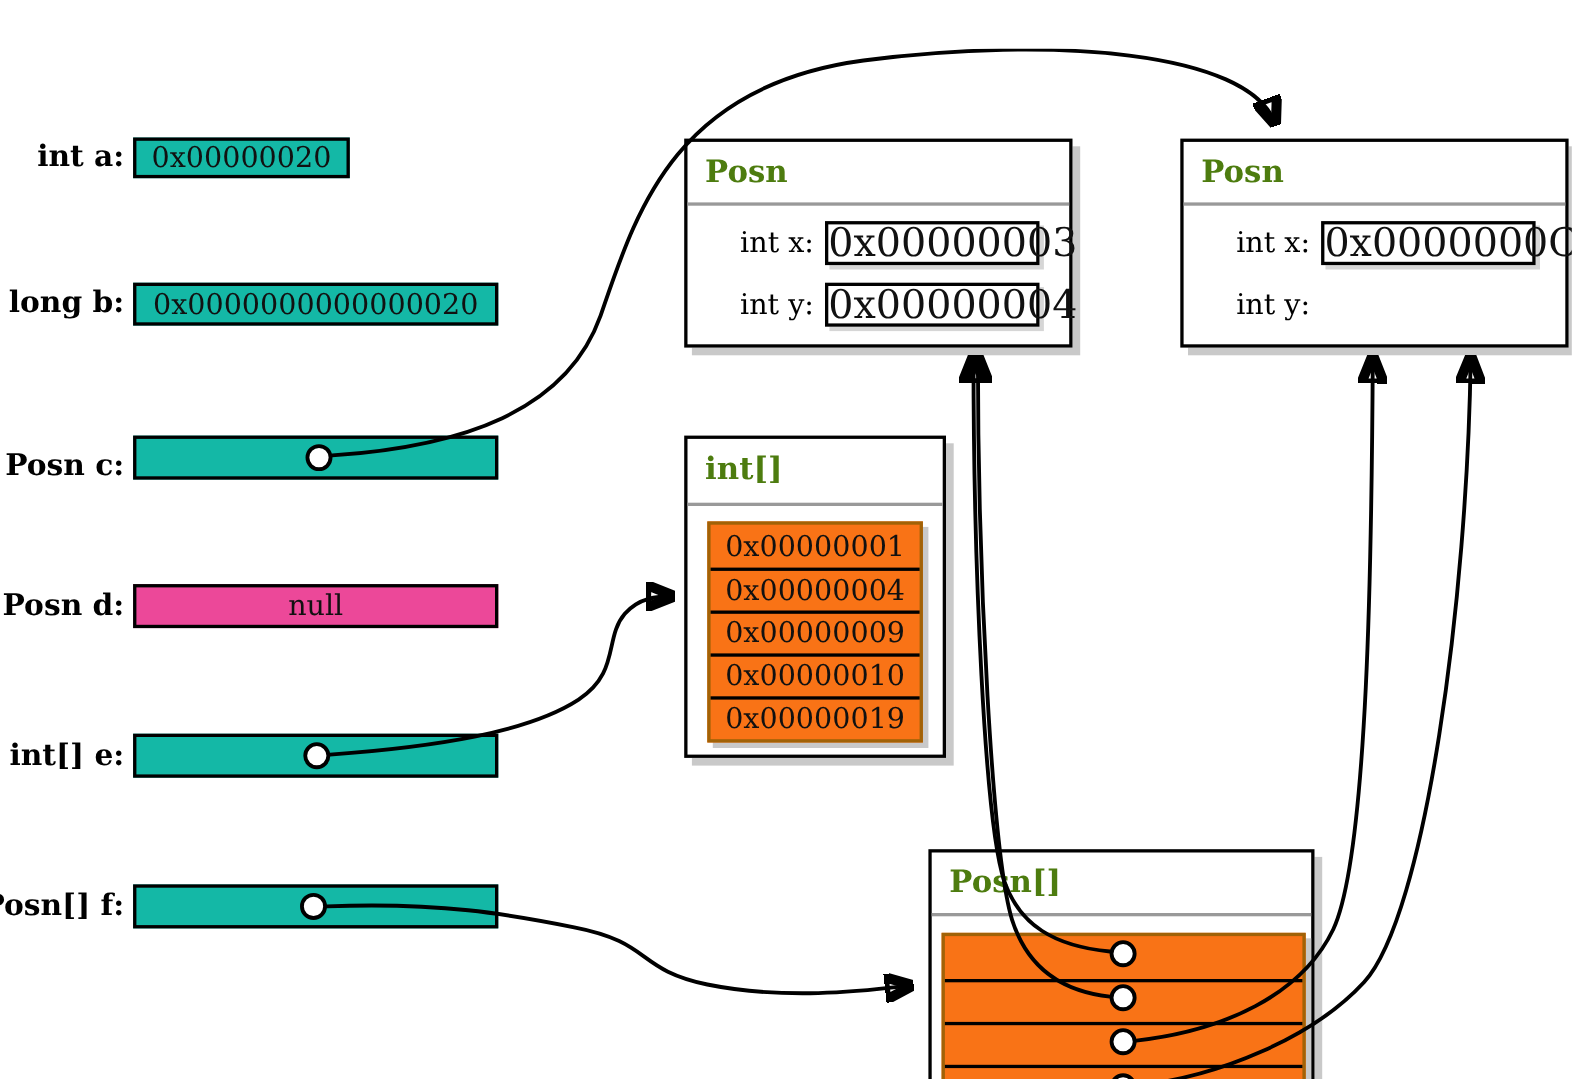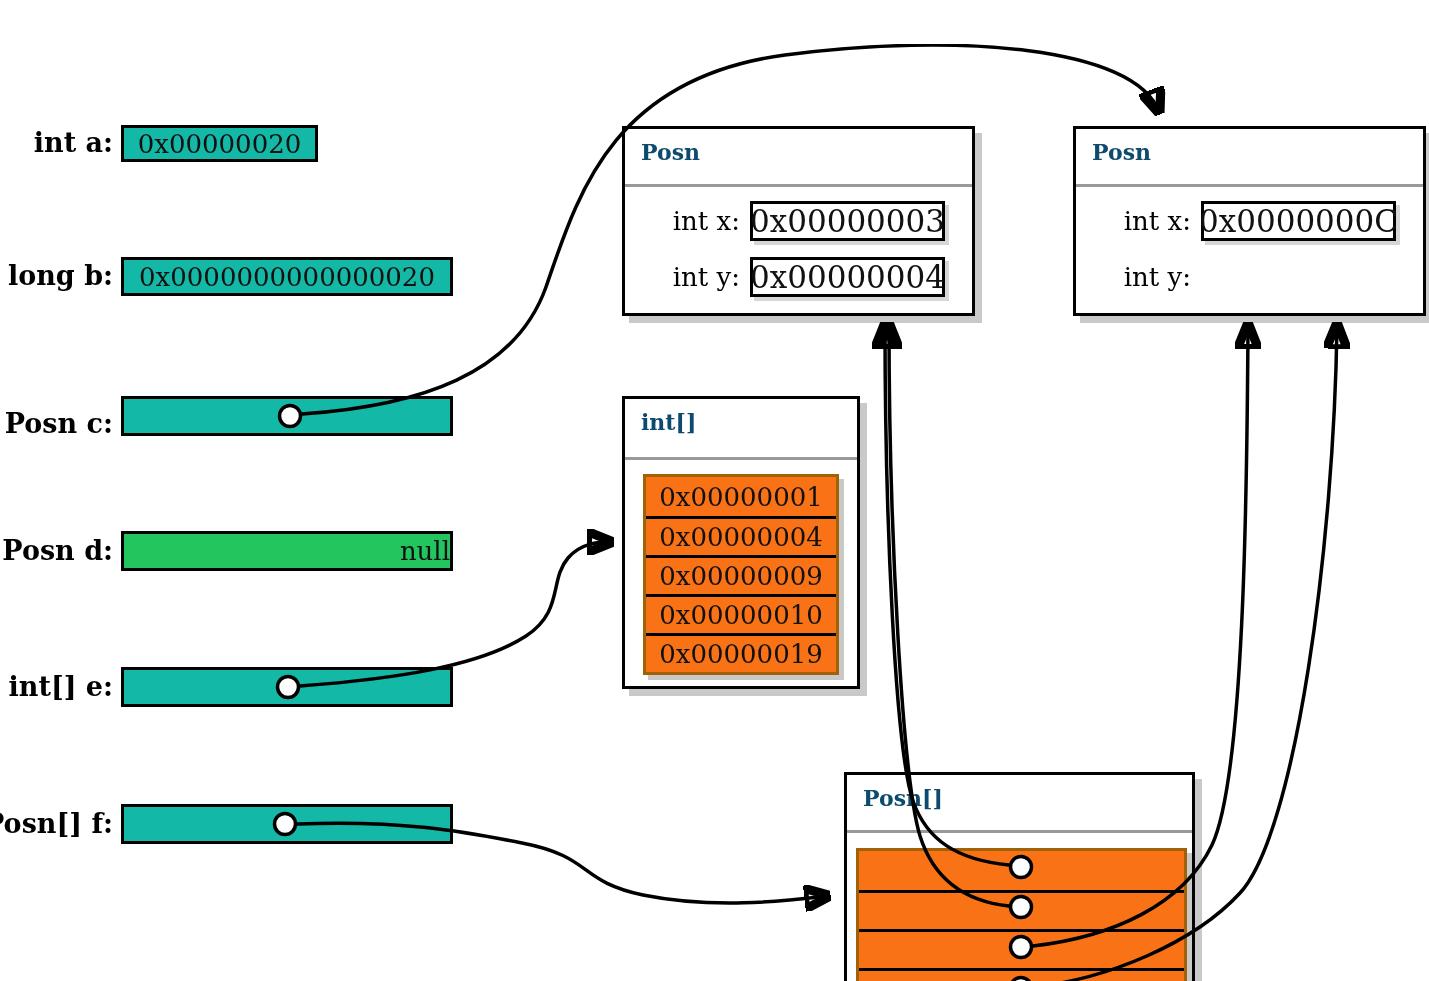--- a/index.html
+++ b/index.html
@@ -30,37 +30,37 @@
     position: absolute;
     box-sizing: border-box;
     border: 3px solid #000;
     background: #14b8a6;
     display: flex;
     align-items: center;
     justify-content: center;
     font-size: 26px;
     color: #111;
   }
-  .vbox.null { background: #22c55e; justify-content: flex-end; }
+  .vbox.null { background: #ec4899; }
 
   
   .obj {
     position: absolute;
     box-sizing: border-box;
     border: 3px solid #000;
     background: #fff;
     box-shadow: 7px 7px 0 #c9c9c9;
   }
   .obj-title {
     position: absolute;
     left: 16px;
     top: 10px;
     font-weight: bold;
-    font-size: 22px;
-    color: #0c4a6e;
+    font-size: 28px;
+    color: #4d7c0f;
     white-space: nowrap;
   }
   .obj-sep {
     position: absolute;
     left: 0;
     right: 0;
     top: 55px;
     height: 3px;
     background: #999999;
   }
@@ -74,22 +74,21 @@
     white-space: nowrap;
     color: #000;
   }
   .fld-box {
     position: absolute;
     box-sizing: border-box;
     border: 3px solid #000;
     background: #fff;
     display: flex;
     align-items: center;
-    justify-content: center;
-    font-size: 31px;
+    font-size: 36px;
     color: #111;
     box-shadow: 4px 4px 0 #d6d6d6;
   }
 
   
   .arrbox {
     position: absolute;
     box-sizing: content-box;
     border: 3px solid #a16207;
     background: #f97316;

